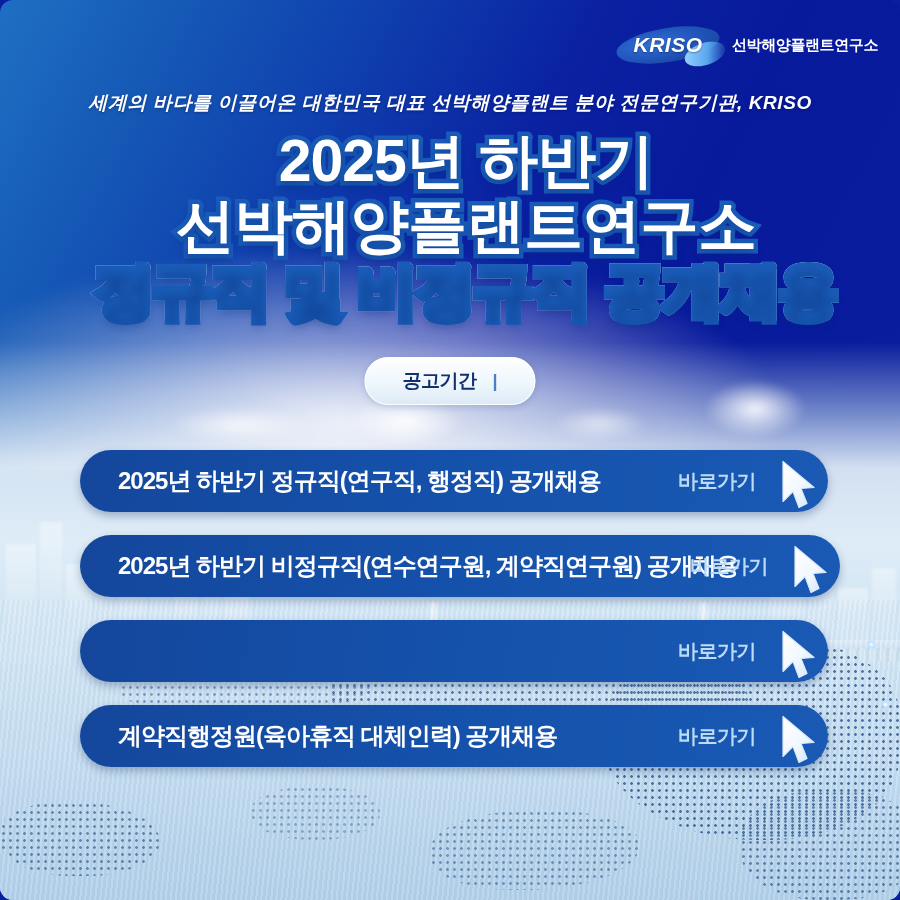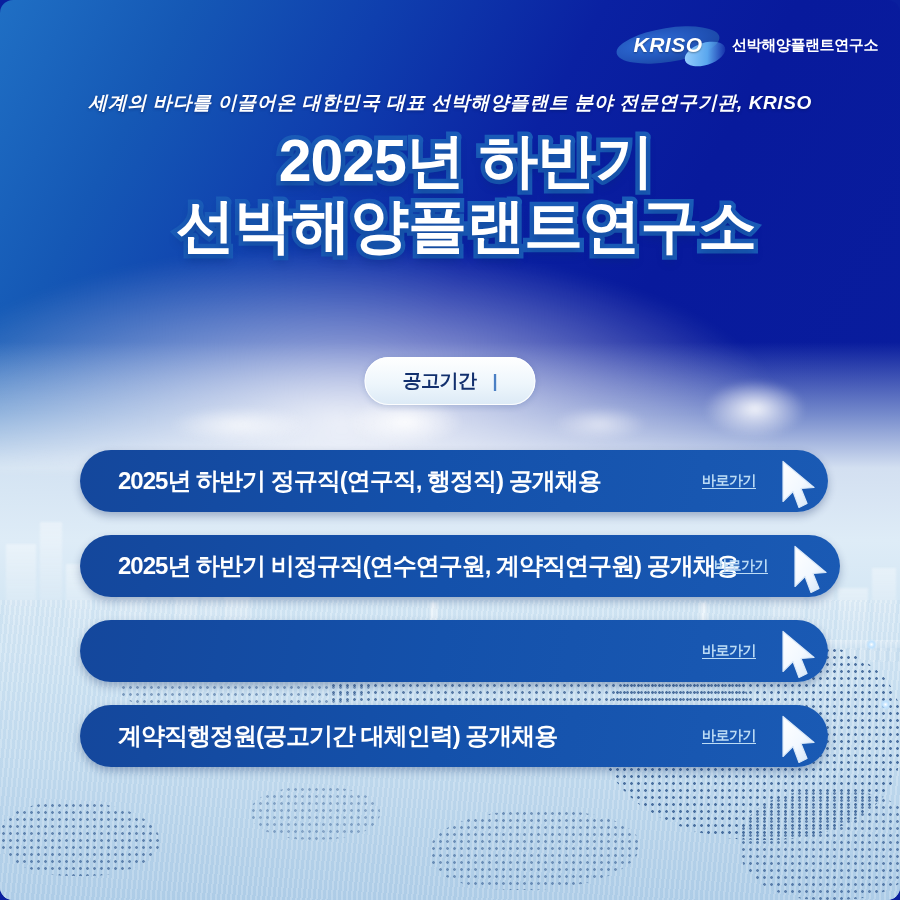--- a/index.html
+++ b/index.html
@@ -211,24 +211,23 @@
     color: #ffffff;
     font-size: 24px;
     font-weight: 700;
     letter-spacing: -1px;
     white-space: nowrap;
   }
   .link-btn .goto {
     position: absolute; right: 72px; top: 50%;
     transform: translateY(-50%);
     color: #bcdcf5;
-    font-size: 14px;
+    font-size: 20px;
     font-weight: 600;
     letter-spacing: -.5px;
-    text-decoration: underline;
     text-underline-offset: 3px;
     margin-left: 36px;
   }
   .cursor-icon {
     position: absolute; right: 8px; top: 50%;
     transform: translateY(-42%);
     width: 46px; height: 56px;
     pointer-events: none;
   }
 
@@ -295,20 +294,21 @@
       <span class="wordmark">KRISO</span>
     </div>
     <span class="logo-text">선박해양플랜트연구소</span>
   </div>
 
   <div class="tagline">세계의 바다를 이끌어온 대한민국 대표 선박해양플랜트 분야 전문연구기관, KRISO</div>
 
   <div class="headline">
     <span class="hl l1">2025년 하반기</span>
     <span class="hl l2">선박해양플랜트연구소</span>
+    <span class="hl l3">정규직 및 비정규직 공개채용</span>
   </div>
 
   <div class="date-pill">
     <span class="date-label">공고기간</span>
     <span class="date-sep">|</span>
   </div>
 
   <div class="btn-list">
 
     <div class="link-btn w1">
@@ -341,21 +341,21 @@
     <div class="link-btn w3">
       <span class="goto">바로가기</span>
       <span class="cursor-icon">
         <svg viewBox="0 0 46 56" width="46" height="56" aria-hidden="true">
           <path d="M9 4 L9 44 L19 34 L25 50 L33 46 L27 31 L40 30 Z" fill="url(#cg1)" stroke="#dbe9f8" stroke-width="1.2" stroke-linejoin="round"></path>
         </svg>
       </span>
     </div>
 
     <div class="link-btn w4">
-      <span class="label">계약직행정원(공고기간 대체인력) 공개채용</span>
+      <span class="label">계약직행정원(육아휴직 대체인력) 공개채용</span>
       <span class="goto">바로가기</span>
       <span class="cursor-icon">
         <svg viewBox="0 0 46 56" width="46" height="56" aria-hidden="true">
           <path d="M9 4 L9 44 L19 34 L25 50 L33 46 L27 31 L40 30 Z" fill="url(#cg1)" stroke="#dbe9f8" stroke-width="1.2" stroke-linejoin="round"></path>
         </svg>
       </span>
     </div>
 
   </div>
 </div>

